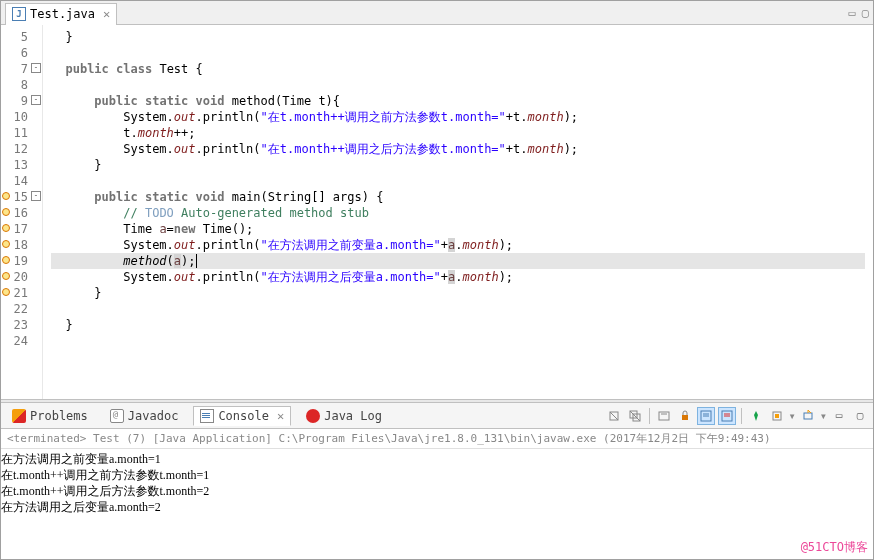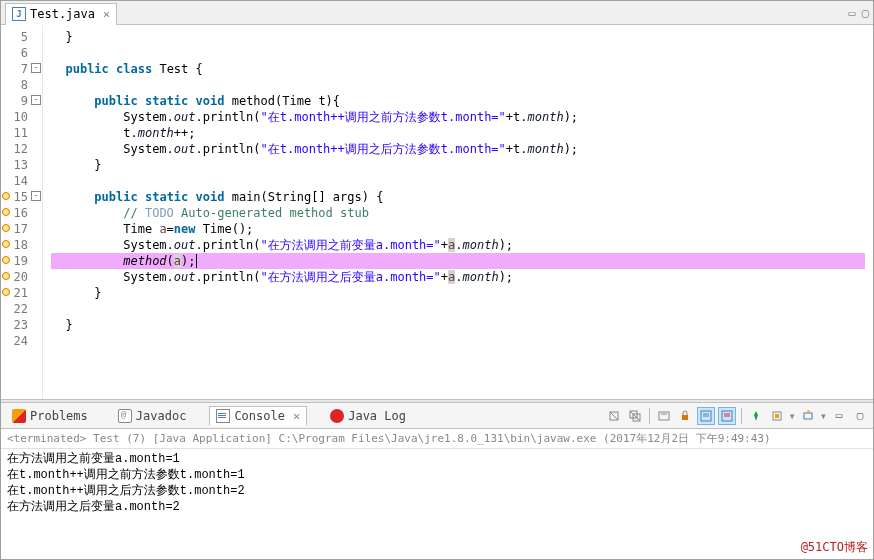--- a/index.html
+++ b/index.html
@@ -11,50 +11,50 @@
 .tabbar-right{margin-left:auto;display:flex;gap:6px;color:#888}
 .tabbar-right span{cursor:pointer}
 .editor{display:flex;flex:1;overflow:hidden;background:#fff}
 .gutter{background:#fff;border-right:1px solid #e8e8e8;padding:4px 0;text-align:right;color:#787878;font-family:Consolas,monospace;font-size:12px;user-select:none;width:42px;position:relative}
 .gutter .ln{height:16px;line-height:16px;padding-right:14px;position:relative}
 .fold{position:absolute;right:1px;top:2px;width:10px;height:10px;border:1px solid #888;background:#fff;font-size:8px;line-height:8px;text-align:center;color:#666}
 .marker{position:absolute;left:1px;top:3px;width:8px;height:8px;border-radius:50%}
 .marker.warn{background:#fde68a;border:1px solid #d97706}
 .code{flex:1;padding:4px 8px;font-family:Consolas,"Microsoft YaHei",monospace;font-size:12px;line-height:16px;white-space:pre;overflow:auto}
 .line{height:16px}
-.hl-line{background:#f0abfc}
-.kw{color:#0369a1;font-weight:bold}
-.field{color:#0f172a;font-style:italic}
+.hl-line{background:#e5e5e5}
+.kw{color:#737373;font-weight:bold}
+.field{color:#7f1d1d;font-style:italic}
 .static{font-style:italic}
 .str{color:#2a00ff}
 .cmt{color:#3f7f5f}
 .todo{color:#7f9fbf;font-weight:normal}
 .ident{color:#6a3e3e}
 .selmark{background:#d4d4d4}
 .caret{border-right:1px solid #000}
 .splitter{height:4px;background:#e8e8e8;border-top:1px solid #c0c0c0;border-bottom:1px solid #c0c0c0;cursor:row-resize}
-.bottom-tabs{display:flex;align-items:center;background:#f5f5f5;border-bottom:1px solid #c0c0c0;height:26px;padding:0 4px;gap:16px}
+.bottom-tabs{display:flex;align-items:center;background:#f5f5f5;border-bottom:1px solid #c0c0c0;height:26px;padding:0 4px;gap:8px}
 .btab{display:flex;align-items:center;padding:2px 6px;gap:4px;cursor:pointer;border:1px solid transparent;color:#444}
 .btab.active{background:#fff;border:1px solid #c0c0c0;border-bottom-color:#fff}
 .btab .ic{width:14px;height:14px;display:inline-block}
 .ic-problems{background:linear-gradient(135deg,#f59e0b 50%,#dc2626 50%);border-radius:2px}
 .ic-javadoc{border:1px solid #888;border-radius:2px;background:#fff;position:relative}
 .ic-javadoc::after{content:"@";font-size:9px;color:#888;position:absolute;left:2px;top:-1px}
 .ic-decl{background:#eab308;border-radius:2px}
 .ic-console{background:#fff;border:1px solid #888;position:relative}
 .ic-console::after{content:"";position:absolute;left:1px;top:3px;width:8px;height:1px;background:#4a7eb3;box-shadow:0 2px 0 #4a7eb3,0 4px 0 #4a7eb3}
 .ic-error{background:#dc2626;border-radius:50%}
 .toolbar-right{margin-left:auto;display:flex;gap:3px;align-items:center}
 .tbtn{width:18px;height:18px;display:flex;align-items:center;justify-content:center;cursor:pointer;color:#666;font-size:11px;border:1px solid transparent}
 .tbtn.sel{background:#cce5ff;border-color:#7eb3e0}
 .sep{width:1px;height:16px;background:#c0c0c0;margin:0 2px}
 .console-status{padding:2px 6px;color:#888;font-size:11px;border-bottom:1px solid #e0e0e0}
-.console-out{flex:1;padding:2px 6px;font-family:Liberation Mono, monospace;font-size:12px;line-height:16px;white-space:pre;overflow:auto}
+.console-out{flex:1;padding:2px 0;font-family:Liberation Serif, serif;font-size:12px;line-height:16px;white-space:pre;overflow:auto}
 .console-panel{display:flex;flex-direction:column;height:130px;background:#fff}
-.watermark{position:absolute;right:6px;bottom:4px;color:#b91c1c;font-size:12px}
+.watermark{position:absolute;right:6px;bottom:4px;color:#ec4899;font-size:12px}
 </style>
 </head>
 <body>
 
 <div class="tabbar">
   <div class="tab">
     <span class="jicon">J</span>
     <span>Test.java</span>
     <span class="x">✕</span>
   </div>

